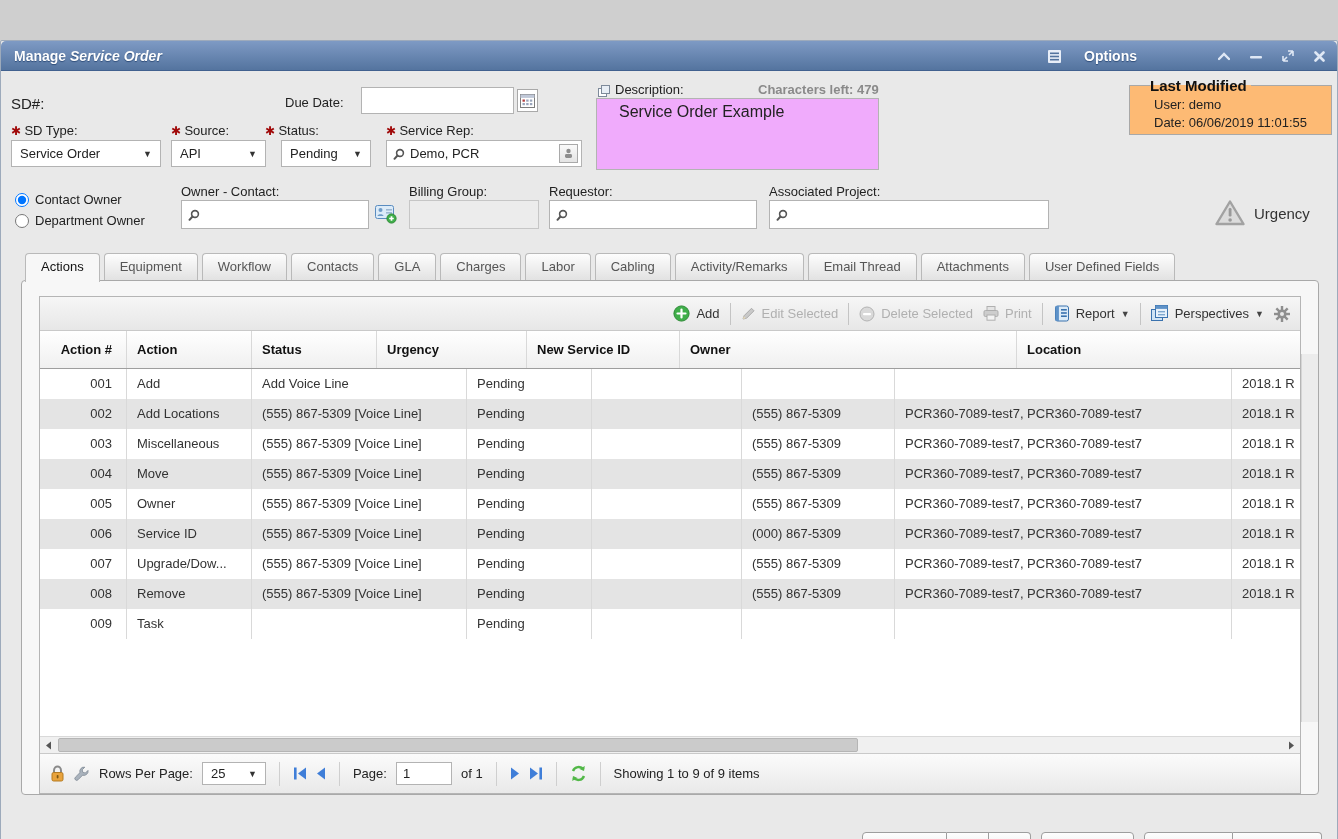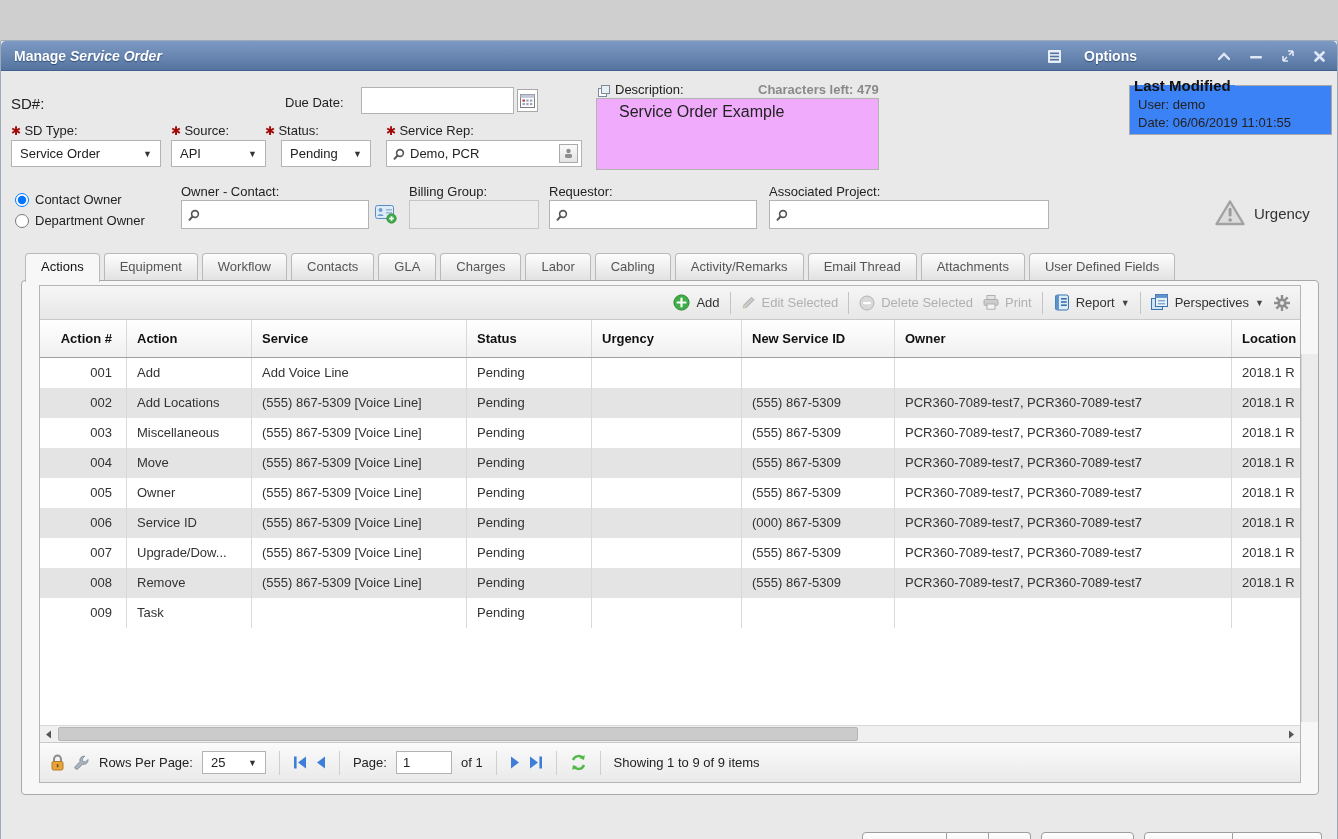--- a/index.html
+++ b/index.html
@@ -27,22 +27,22 @@
   .select{position:absolute;background:#fff;border:1px solid #b3b3b3;display:flex;align-items:center;justify-content:space-between;
     padding:0 8px;font-size:13px;color:#222;cursor:pointer;}
   .select .car{font-size:9px;color:#333;}
   #due-date{left:360px;top:46px;width:153px;height:27px;}
   #due-cal{position:absolute;left:516px;top:48px;width:21px;height:23px;background:#fff;border:1px solid #a9a9a9;display:flex;align-items:center;justify-content:center;cursor:pointer;}
   #desc-icon{position:absolute;left:597px;top:42px;}
   #desc-label{left:614px;top:41px;}
   #chars-left{left:757px;top:41px;font-weight:bold;color:#8a8a8a;}
   #description{position:absolute;left:595px;top:57px;width:283px;height:72px;background:#f0abfc;border:1px solid #b3b3b3;
     font-size:16px;color:#222;padding:4px 22px;resize:none;}
-  #last-modified{position:absolute;left:1128px;top:36px;width:203px;height:58px;border:1px solid #a8a8a8;background:#3b82f6;
-    margin:0;padding:2px 8px 4px 8px;}
+  #last-modified{position:absolute;left:1128px;top:36px;width:203px;height:58px;border:1px solid #a8a8a8;background:#fdba74;
+    margin:0;padding:2px 8px 4px 24px;}
   #last-modified legend{font-size:15px;font-weight:bold;color:#111;padding:0 4px 0 0;margin-left:-4px;}
   #last-modified div{font-size:13px;color:#222;line-height:18px;}
 
   #sd-type-label{left:10px;top:82px;} #source-label{left:170px;top:82px;}
   #status-label{left:264px;top:82px;} #rep-label{left:385px;top:82px;}
   #sd-type{left:10px;top:99px;width:150px;height:27px;}
   #source{left:170px;top:99px;width:95px;height:27px;}
   #status{left:280px;top:99px;width:90px;height:27px;}
   #service-rep{left:385px;top:99px;width:196px;height:27px;padding-right:26px;}
   #rep-btn{position:absolute;right:3px;top:3px;width:19px;height:19px;border:1px solid #a9a9a9;
@@ -60,21 +60,21 @@
   #urgency{position:absolute;left:1213px;top:158px;display:flex;align-items:center;gap:8px;font-size:15px;color:#333;}
 
   
   #tab-strip{position:absolute;left:24px;top:212px;display:flex;gap:4px;z-index:3;}
   .tab{height:27px;line-height:26px;padding:0 15px;font-size:13px;color:#555;border:1px solid #b9b9b9;border-bottom:none;
     border-radius:4px 4px 0 0;background:linear-gradient(#fdfdfd,#e2e2e2);cursor:pointer;white-space:nowrap;}
   .tab.active{background:#f7f7f7;color:#111;height:29px;position:relative;top:0;box-shadow:0 2px 0 #f7f7f7;}
 
   
   #panel{position:absolute;left:20px;top:239px;width:1298px;height:515px;background:#f7f7f7;border:1px solid #a9a9a9;border-radius:4px;z-index:2;}
-  #gridwrap{position:absolute;left:17px;top:4px;width:1262px;height:498px;border:1px solid #b5b5b5;background:#fff;display:flex;flex-direction:column;overflow:hidden;}
+  #gridwrap{position:absolute;left:17px;top:15px;width:1262px;height:498px;border:1px solid #b5b5b5;background:#fff;display:flex;flex-direction:column;overflow:hidden;}
   #toolbar{height:34px;flex:0 0 34px;background:linear-gradient(#f6f6f6,#e7e7e7);border-bottom:1px solid #c9c9c9;
     display:flex;align-items:center;justify-content:flex-end;gap:10px;padding:0 10px;}
   .tbtn{display:flex;align-items:center;gap:6px;font-size:13px;color:#333;cursor:pointer;white-space:nowrap;}
   .tbtn.disabled{color:#b0b0b0;cursor:default;}
   .tsep{width:1px;height:22px;background:#c4c4c4;}
   .car2{font-size:9px;color:#444;}
 
   #ghead{flex:0 0 38px;display:flex;background:linear-gradient(#ffffff,#f0f0f0);border-bottom:1px solid #9e9e9e;box-shadow:0 1px 0 #d6d6d6;width:1352px;}
   .gcell{padding:0 10px;font-size:13px;color:#333;white-space:nowrap;overflow:hidden;border-right:1px solid #d9d9d9;flex:none;}
   .hcell{font-weight:bold;line-height:37px;color:#111;cursor:pointer;}
@@ -355,21 +355,20 @@
                 <circle cx="8" cy="8" r="4.6"></circle>
               </g>
               <circle cx="8" cy="8" r="2" fill="#e7e7e7"></circle>
             </svg>
         </div>
       </div>
 
       <div id="ghead">
           <div class="gcell hcell c0">Action #</div>
           <div class="gcell hcell c1">Action</div>
-          <div class="gcell hcell c2">Service</div>
           <div class="gcell hcell c3">Status</div>
           <div class="gcell hcell c4">Urgency</div>
           <div class="gcell hcell c5">New Service ID</div>
           <div class="gcell hcell c6">Owner</div>
           <div class="gcell hcell c7">Location</div>
         </div>
       <div id="gbody">
           <div class="grow">
             <div class="gcell c0">001</div>
             <div class="gcell c1">Add</div>

